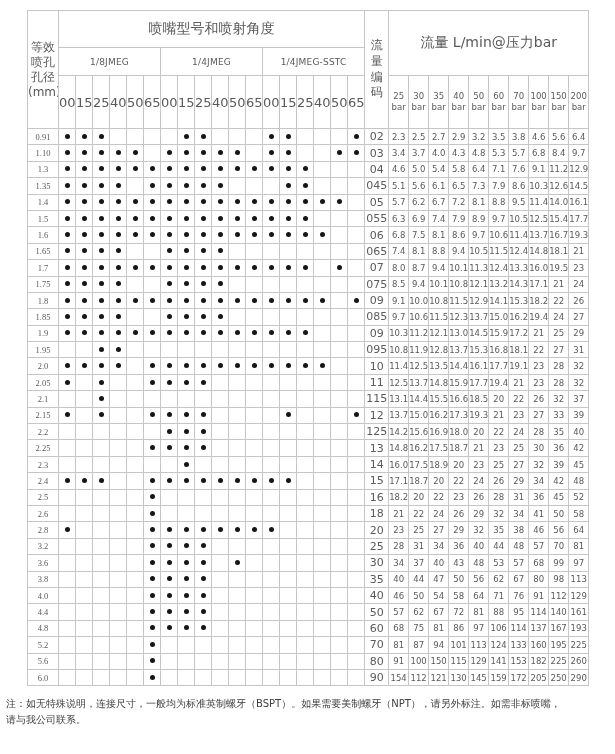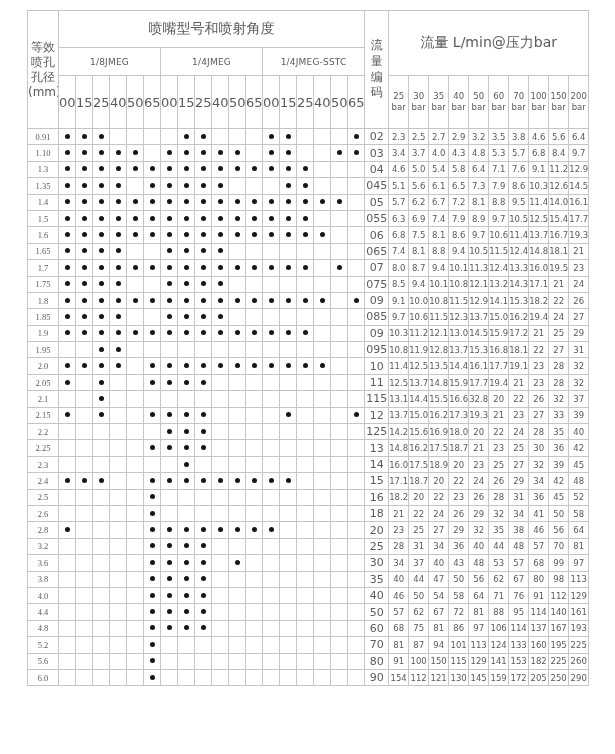--- a/index.html
+++ b/index.html
@@ -668,21 +668,21 @@
           <td class="dotc"></td>
           <td class="dotc"></td>
           <td class="dotc"></td>
           <td class="dotc"></td>
           <td class="dotc"></td>
           <td class="code">115</td>
           <td class="num">13.1</td>
           <td class="num">14.4</td>
           <td class="num">15.5</td>
           <td class="num">16.6</td>
-          <td class="num">32.8</td>
+          <td class="num">18.5</td>
           <td class="num">20</td>
           <td class="num">22</td>
           <td class="num">26</td>
           <td class="num">32</td>
           <td class="num">37</td>
         </tr>
         <tr>
           <td class="lab">2.15</td>
           <td class="dotc"><span class="dot"></span></td>
           <td class="dotc"></td>
@@ -1222,14 +1222,16 @@
           <td class="num">145</td>
           <td class="num">159</td>
           <td class="num">172</td>
           <td class="num">205</td>
           <td class="num">250</td>
           <td class="num">290</td>
         </tr>
       </tbody>
   </table>
 
+  <div class="note">注：如无特殊说明，连接尺寸，一般均为标准英制螺牙（BSPT）。如果需要美制螺牙（NPT），请另外标注。如需非标喷嘴，
+请与我公司联系。</div>
 
 </div>
 
 </body></html>

